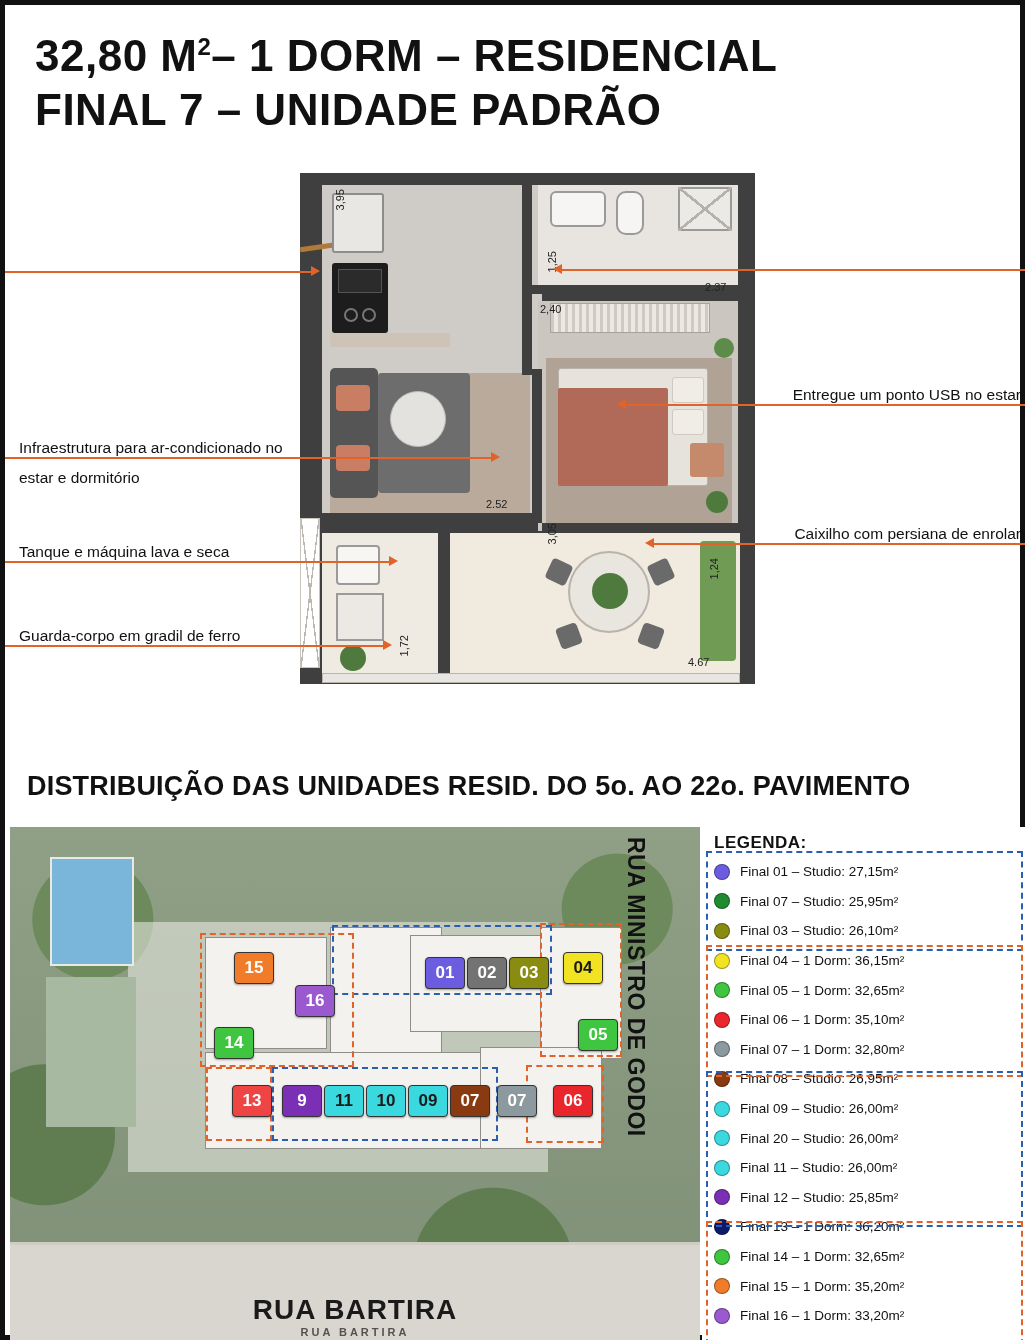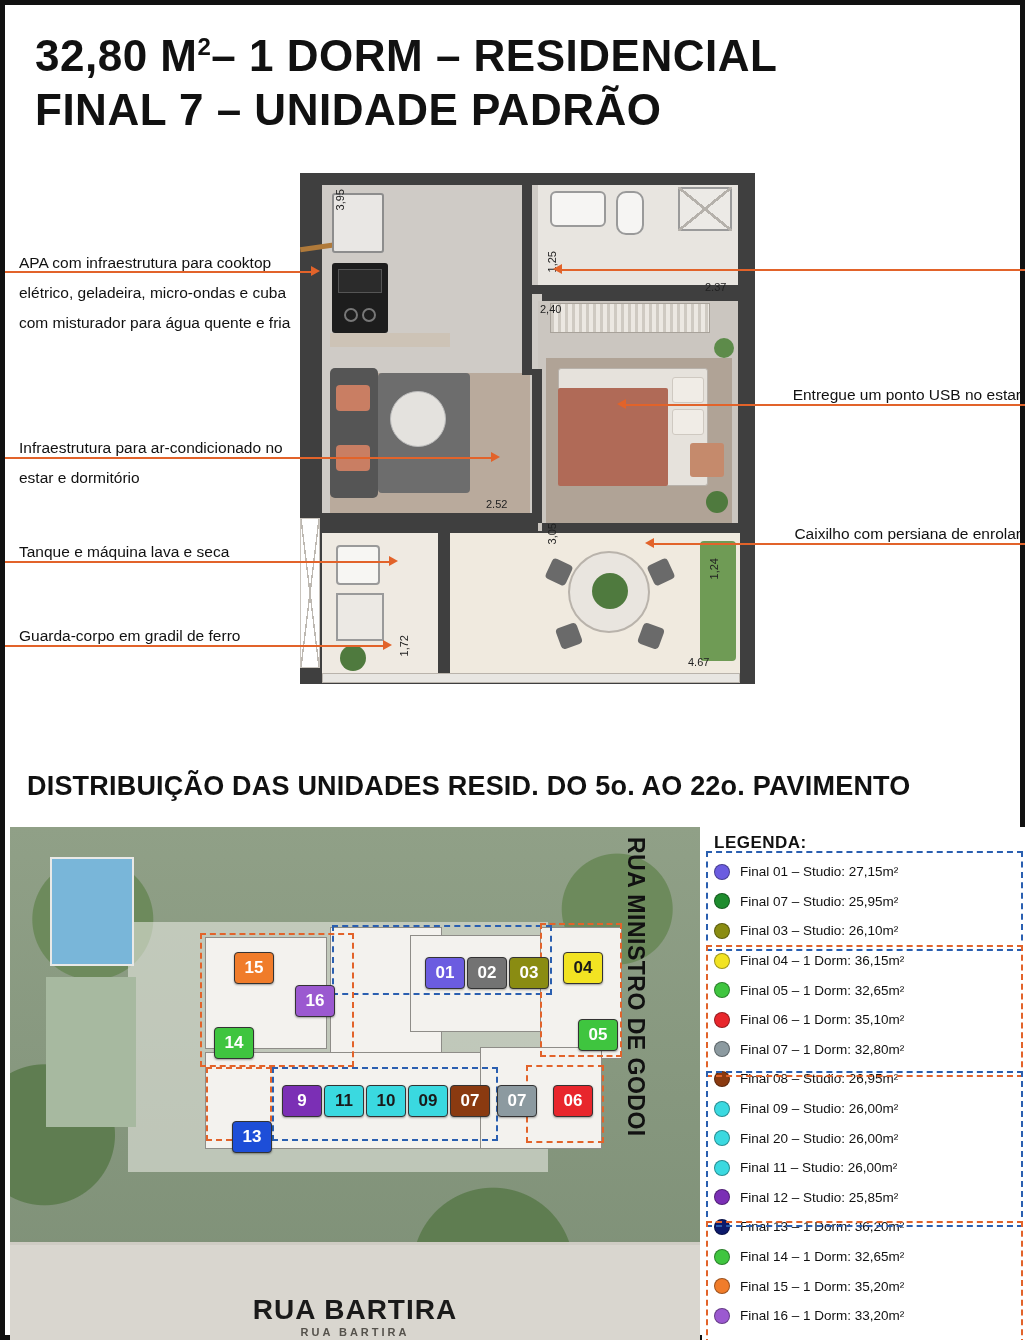--- a/index.html
+++ b/index.html
@@ -250,21 +250,20 @@
     <div class="dim vert" style="left:246px;top:78px;">1,25</div>
     <div class="dim" style="left:405px;top:108px;">2.37</div>
     <div class="dim" style="left:240px;top:130px;">2,40</div>
     <div class="dim" style="left:186px;top:325px;">2.52</div>
     <div class="dim vert" style="left:246px;top:350px;">3,05</div>
     <div class="dim vert" style="left:408px;top:385px;">1,24</div>
     <div class="dim vert" style="left:98px;top:462px;">1,72</div>
     <div class="dim" style="left:388px;top:483px;">4.67</div>
   </div>
 
-  <div class="callout" style="left:14px;top:243px;width:285px;">APA com infraestrutura para cooktop elétrico, geladeira, micro-ondas e cuba com misturador para água quente e fria</div>
   <div class="lead" style="left:0px;top:266px;width:310px;"></div>
   <div class="arrow r" style="left:306px;top:261px;"></div>
 
   <div class="callout" style="left:14px;top:428px;width:285px;">Infraestrutura para ar-condicionado no estar e dormitório</div>
   <div class="lead" style="left:0px;top:452px;width:490px;"></div>
   <div class="arrow r" style="left:486px;top:447px;"></div>
 
   <div class="callout" style="left:14px;top:532px;width:285px;">Tanque e máquina lava e seca</div>
   <div class="lead" style="left:0px;top:556px;width:388px;"></div>
   <div class="arrow r" style="left:384px;top:551px;"></div>
@@ -310,21 +309,21 @@
     <div class="site-street-label">RUA BARTIRA</div>
     <div class="site-street-label2">RUA BARTIRA</div>
     <div class="site-vstreet">
       <div class="txt">RUA MINISTRO DE GODOI</div>
     </div>
 
     <div id="units-layer">
         <div class="unit" style="left: 224px; top: 125px; background: rgb(240, 124, 42);">15</div>
         <div class="unit" style="left: 285px; top: 158px; background: rgb(155, 89, 208);">16</div>
         <div class="unit" style="left: 204px; top: 200px; background: rgb(63, 197, 63);">14</div>
-        <div class="unit" style="left: 222px; top: 258px; background: #1d4ed8; margin-top: 36px;">13</div>
+        <div class="unit" style="left: 222px; top: 258px; background: #ef4444;">13</div>
         <div class="unit" style="left: 272px; top: 258px; background: rgb(123, 47, 181);">9</div>
         <div class="unit" style="left: 314px; top: 258px; background: rgb(58, 217, 224); color: rgb(26, 26, 26);">11</div>
         <div class="unit" style="left: 356px; top: 258px; background: rgb(58, 217, 224); color: rgb(26, 26, 26);">10</div>
         <div class="unit" style="left: 398px; top: 258px; background: rgb(58, 217, 224); color: rgb(26, 26, 26);">09</div>
         <div class="unit" style="left: 440px; top: 258px; background: rgb(138, 58, 16);">07</div>
         <div class="unit" style="left: 487px; top: 258px; background: rgb(140, 154, 160);">07</div>
         <div class="unit" style="left: 543px; top: 258px; background: rgb(232, 38, 44);">06</div>
         <div class="unit" style="left: 415px; top: 130px; background: rgb(107, 92, 224);">01</div>
         <div class="unit" style="left: 457px; top: 130px; background: #737373;">02</div>
         <div class="unit" style="left: 499px; top: 130px; background: rgb(138, 140, 18);">03</div>

